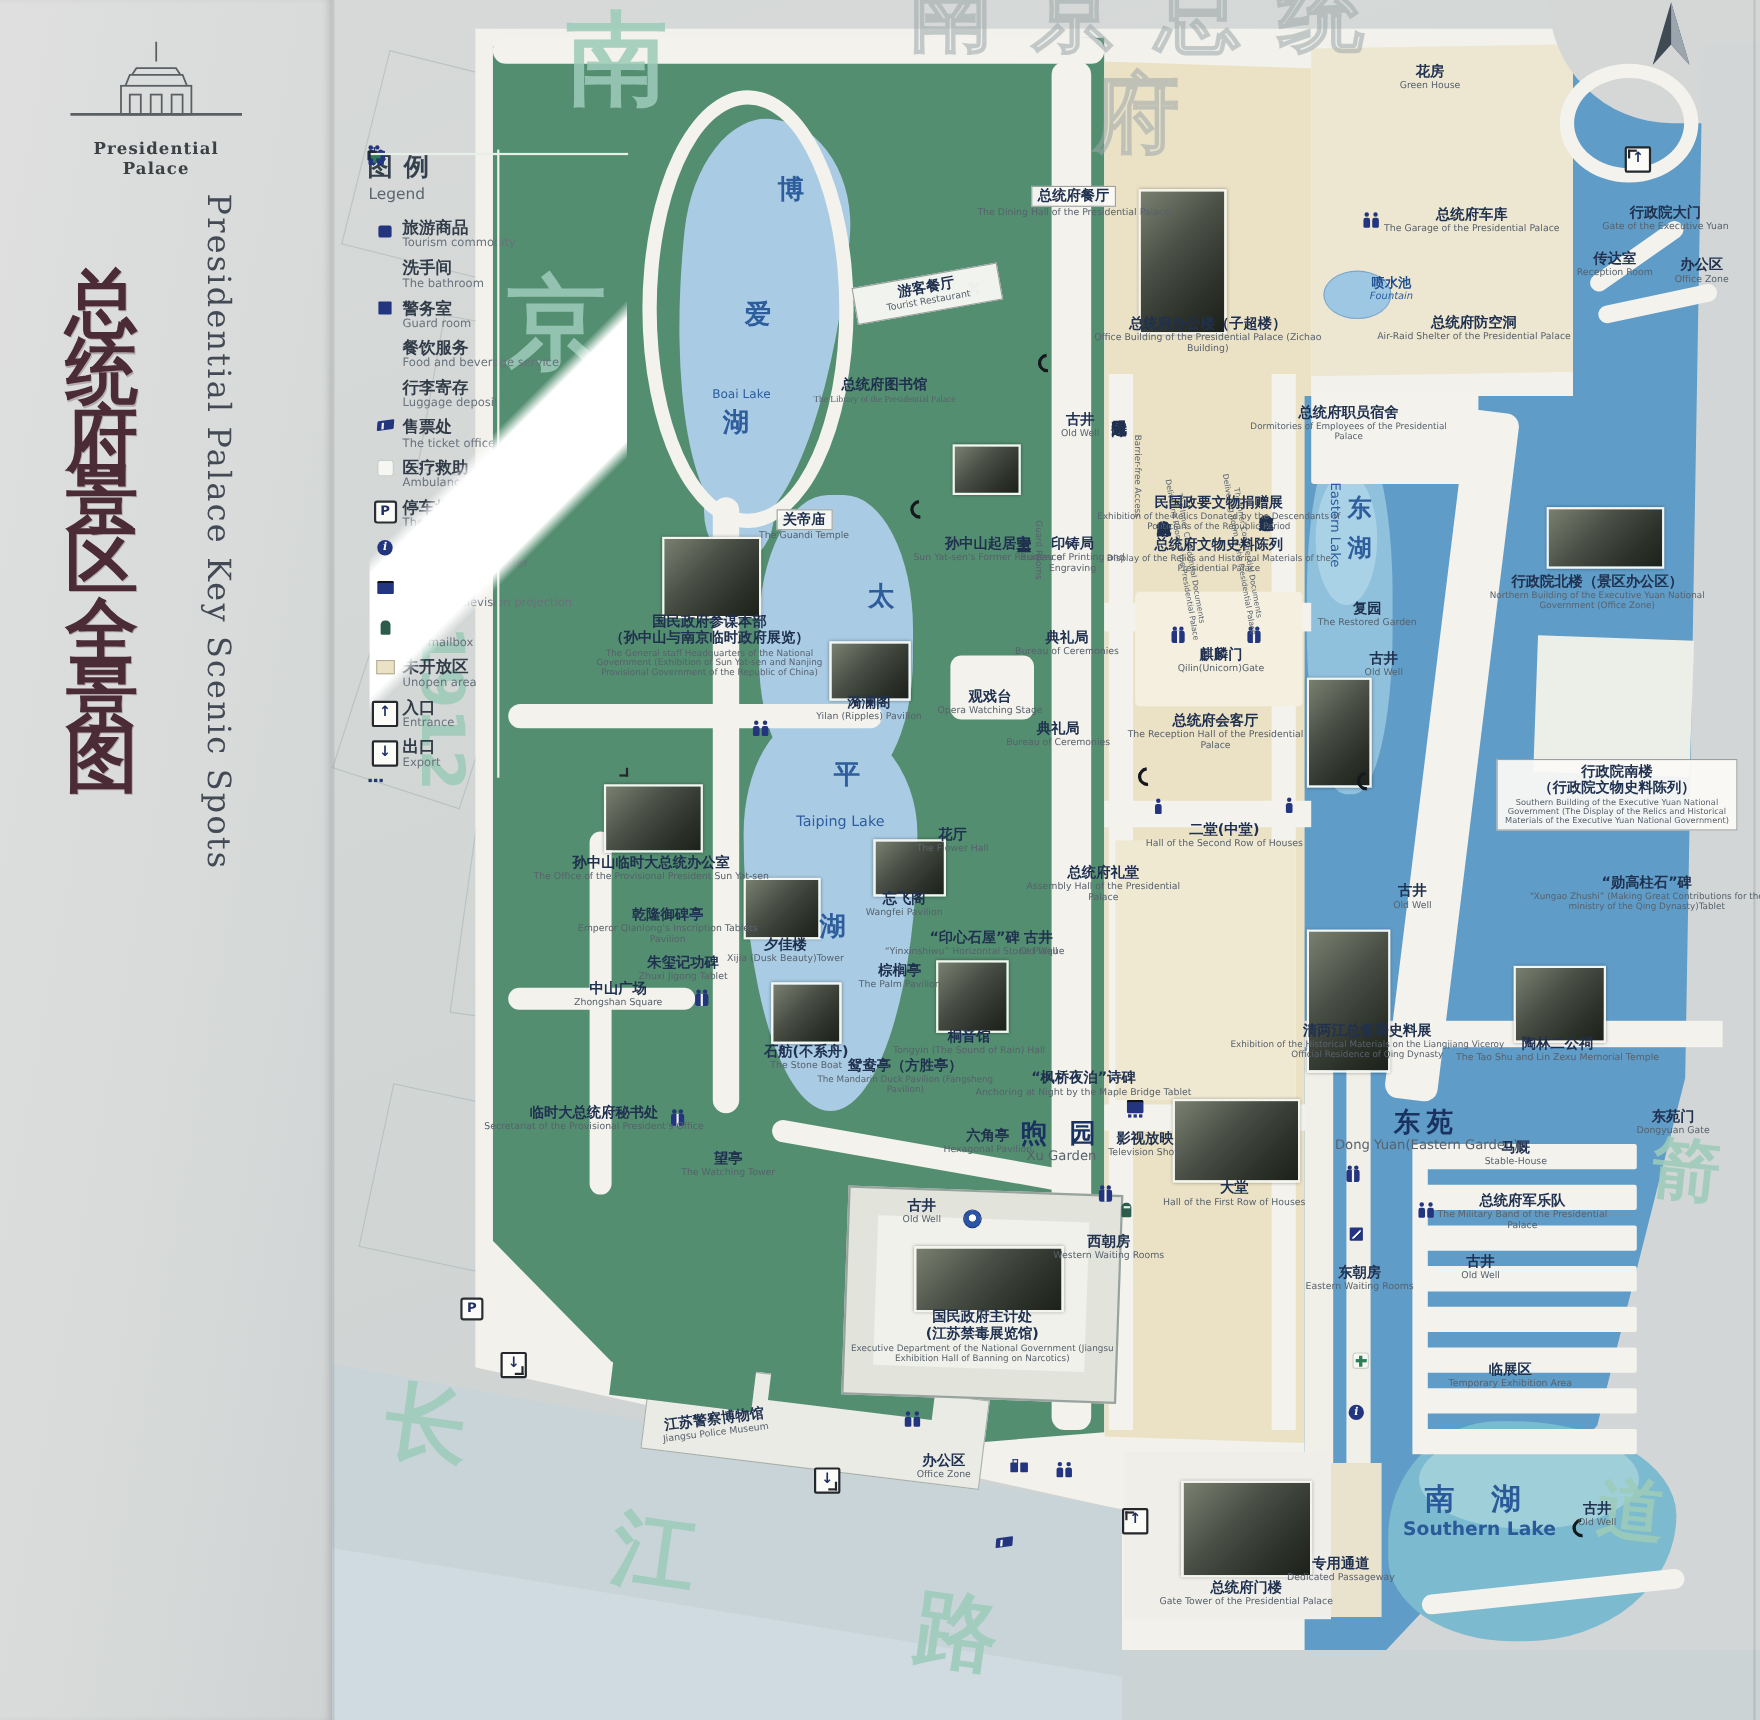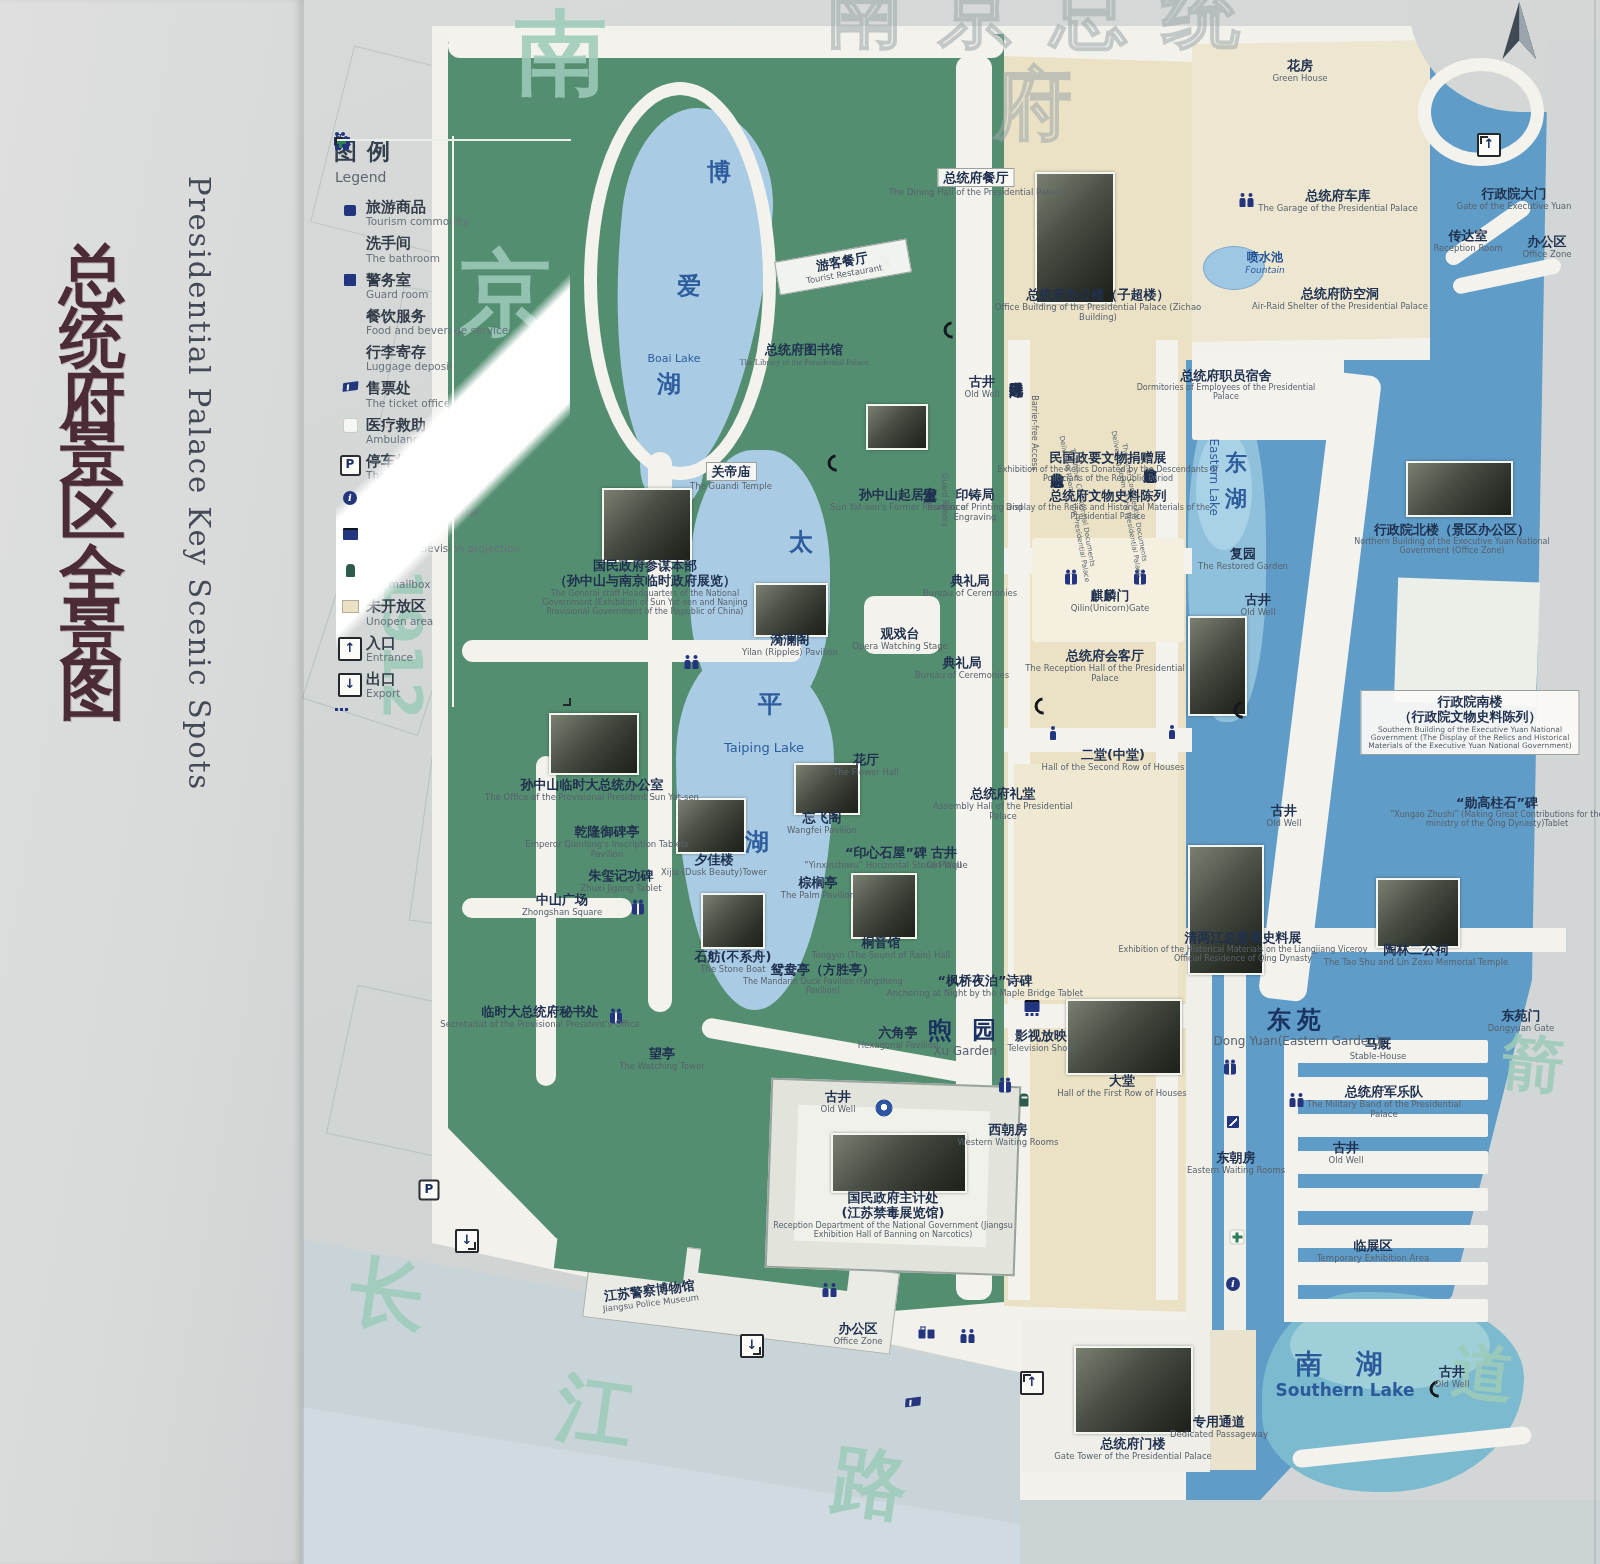--- a/index.html
+++ b/index.html
@@ -340,21 +340,21 @@
         <div class="cn">“枫桥夜泊”诗碑</div>
         <div class="en">Anchoring at Night by the Maple Bridge Tablet</div>
       </div>
       <div class="mlabel" style="left: 838px; top: 1089px; width: 70px; transform: translateX(-50%);">
         <div class="cn">古井</div>
         <div class="en">Old Well</div>
       </div>
       <div class="mlabel" style="left: 893px; top: 1190px; width: 255px; transform: translateX(-50%);">
         <div class="cn">国民政府主计处
 (江苏禁毒展览馆)</div>
-        <div class="en" style="font-size: 8px;">Reception Department of the National Government (Jiangsu Exhibition Hall of Banning on Narcotics)</div>
+        <div class="en" style="font-size: 8px;">Executive Department of the National Government (Jiangsu Exhibition Hall of Banning on Narcotics)</div>
       </div>
       <div class="mlabel" style="left: 650px; top: 1283px; width: 185px; transform: translateX(-50%) rotate(-7deg);">
         <div class="cn">江苏警察博物馆</div>
         <div class="en">Jiangsu Police Museum</div>
       </div>
       <div class="mlabel" style="left: 858px; top: 1321px; width: 95px; transform: translateX(-50%);">
         <div class="cn">办公区</div>
         <div class="en">Office Zone</div>
       </div>
       <div class="mlabel" style="left: 1133px; top: 1436px; width: 235px; transform: translateX(-50%);">
@@ -712,19 +712,34 @@
           </span>
           <span>
             <div class="lg-cn">出口</div>
             <div class="lg-en">Export</div>
           </span>
         </div>
       </div>
   </div>
 
   <div id="left-panel">
+    <div id="logo-box">
+      <svg width="176" height="86" viewBox="0 0 176 86">
+        <g stroke="#5a5f63" stroke-width="1.6" fill="none">
+          <line x1="88" y1="4" x2="88" y2="22"></line>
+          <polyline points="66,34 70,28 106,28 110,34"></polyline>
+          <polyline points="60,44 64,34 112,34 116,44"></polyline>
+          <rect x="56" y="44" width="64" height="26"></rect>
+          <rect x="64" y="52" width="10" height="18"></rect>
+          <rect x="83" y="52" width="10" height="18"></rect>
+          <rect x="102" y="52" width="10" height="18"></rect>
+          <line x1="10" y1="70" x2="166" y2="70" stroke-width="2.4"></line>
+        </g>
+      </svg>
+      <div id="logo-en">Presidential Palace</div>
+    </div>
     <div id="title-cn">总统府景区全景图</div>
     <div id="title-en">Presidential Palace Key Scenic Spots</div>
   </div>
 
   <div class="fold" style="left:302px;"></div>
   <div class="fold" style="left:1594px;"></div>
 </div>
 
 </body></html>

